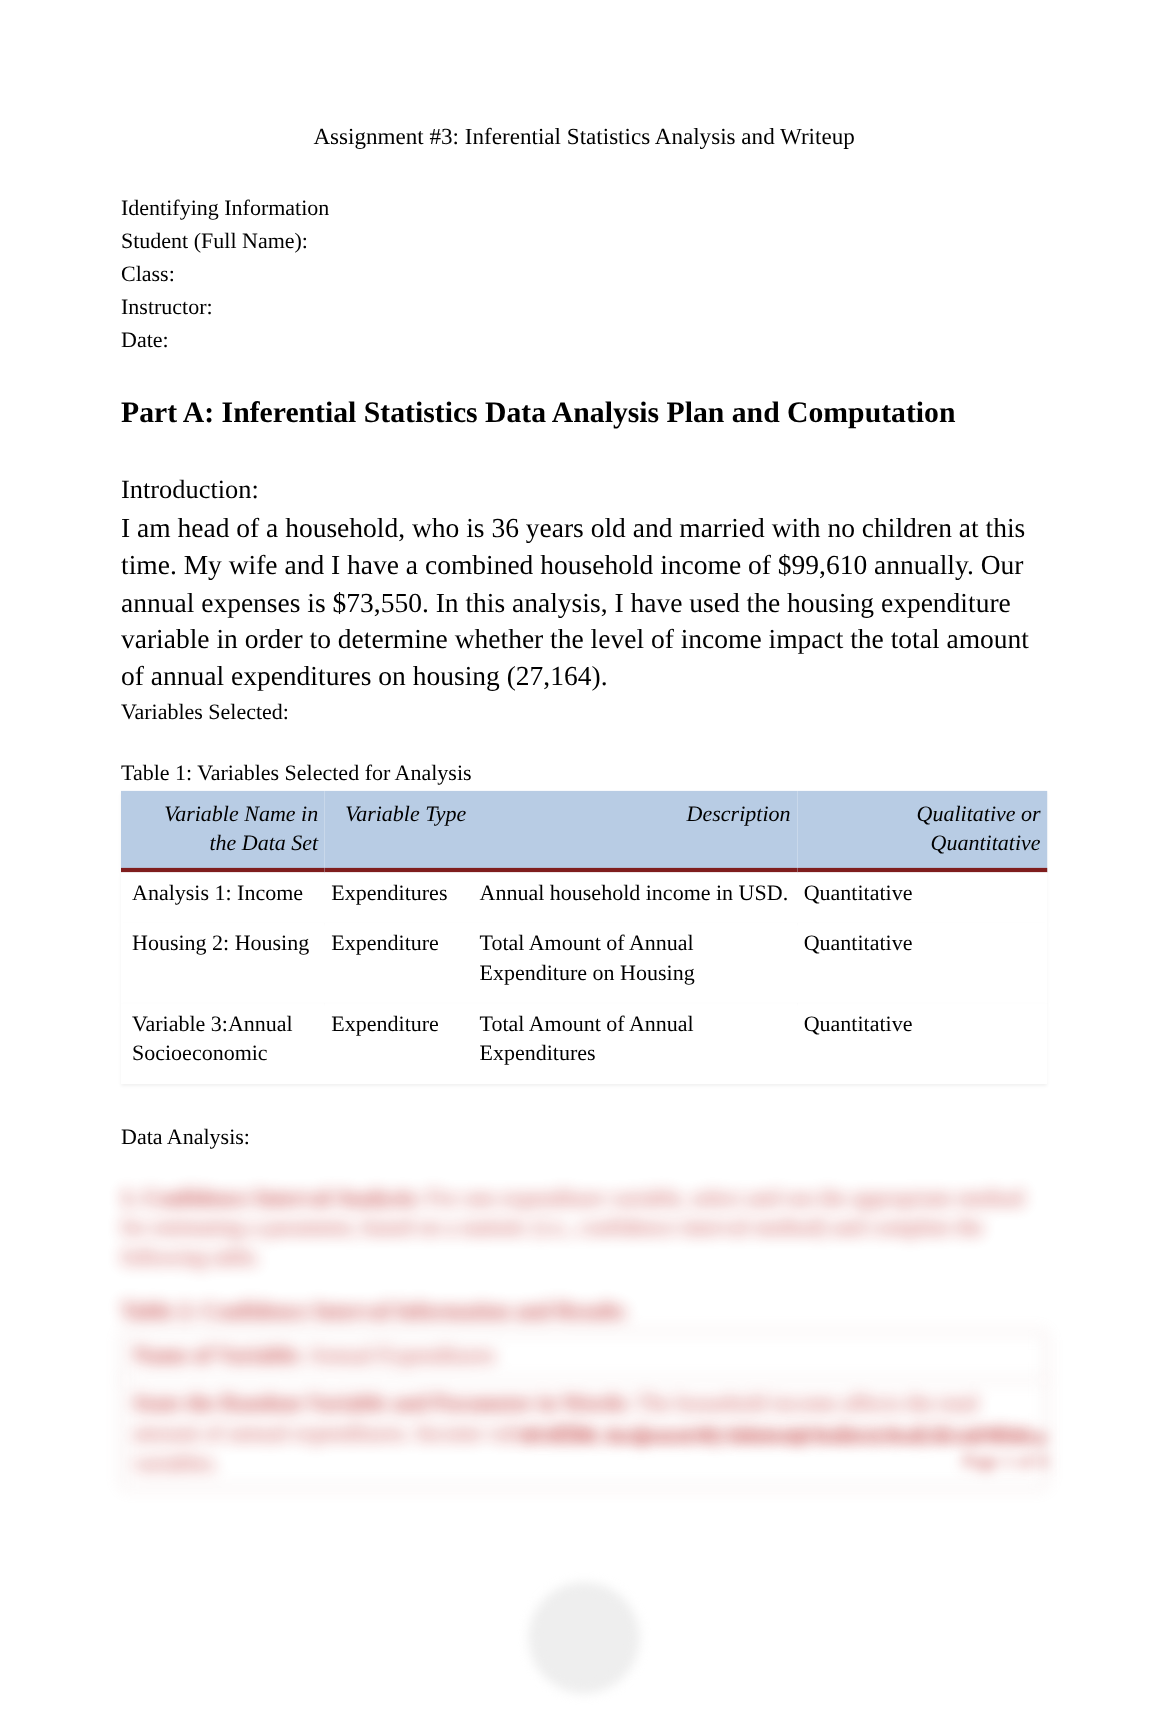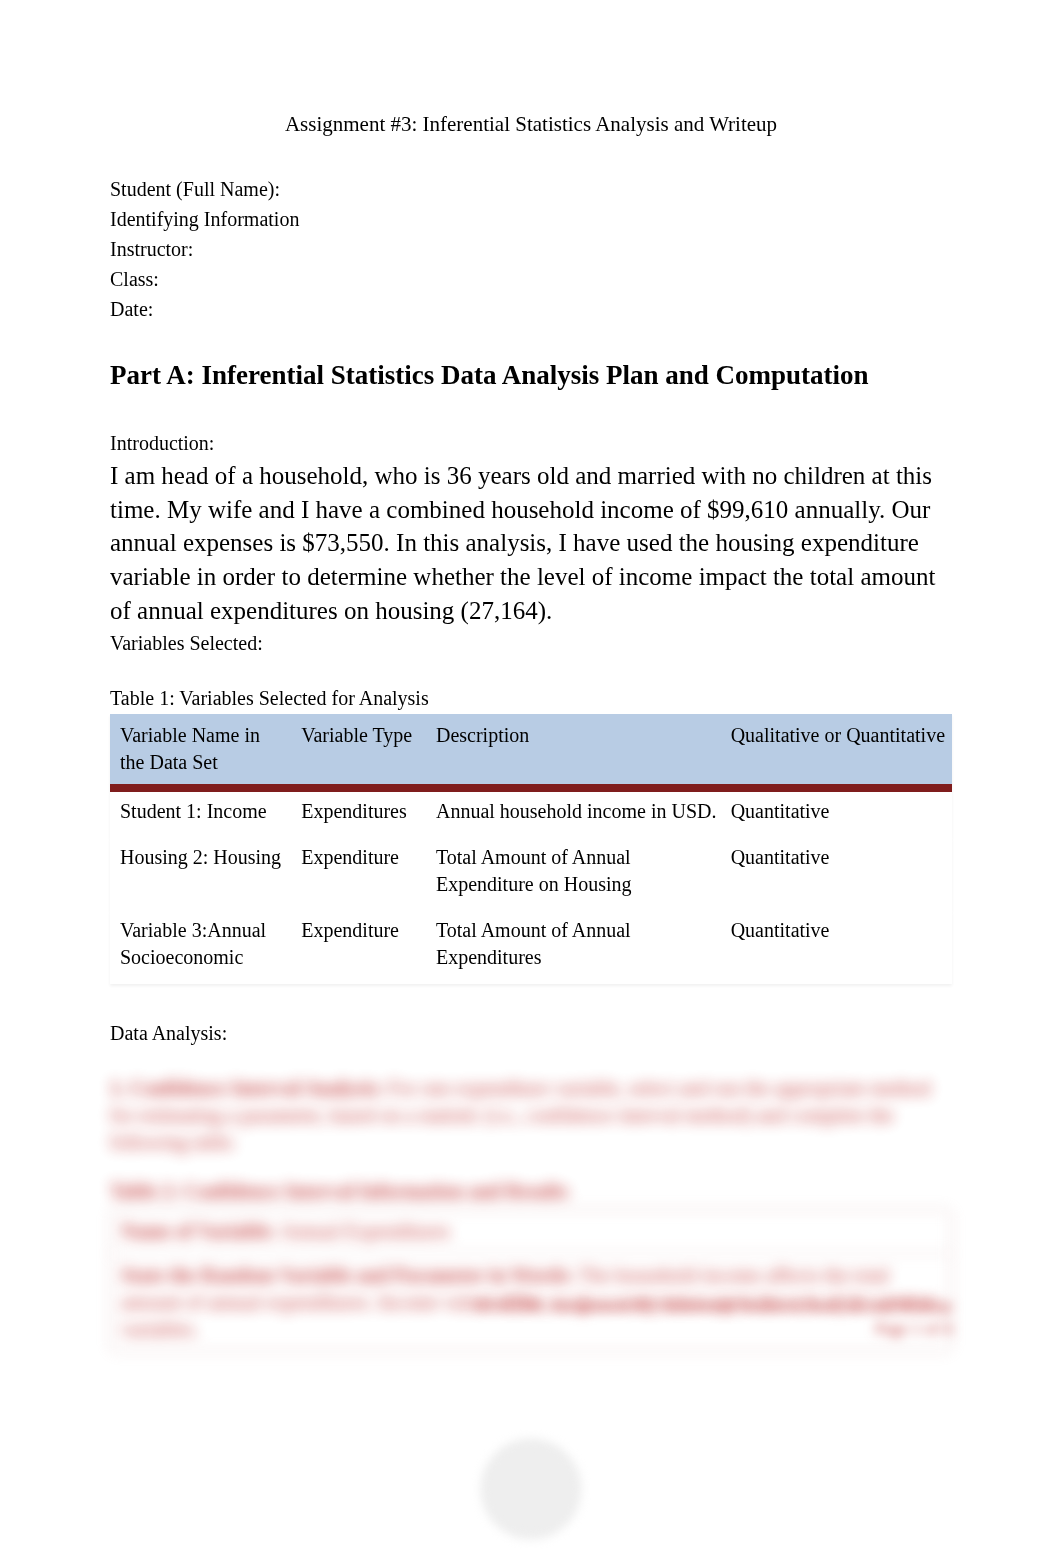--- a/index.html
+++ b/index.html
@@ -23,39 +23,40 @@
     font-size: 21px;
     margin-bottom: 38px;
   }
   .ident-block p { font-size: 20px; margin-bottom: 3px; }
   .part-heading {
     font-size: 27px;
     margin-top: 34px;
     margin-bottom: 36px;
     font-weight: bold;
   }
-  .section-label { font-size: 20px; margin-bottom: 2px; }
+  .section-label { font-size: 24px; margin-bottom: 2px; }
   .intro-text { font-size: 25px; margin-bottom: 2px; }
   .vars-selected { margin-top: 2px; }
   .table-caption { font-size: 20px; margin-top: 28px; margin-bottom: 2px; }
 
   table.var-table {
     width: 100%;
     border-collapse: separate;
     border-spacing: 0;
     table-layout: fixed;
   }
   table.var-table th {
     background: #b8cce4;
     font-weight: normal;
-    text-align: left;
+    text-align: right;
     font-size: 20px;
     padding: 8px 6px 8px 6px;
-    border-bottom: 8px solid #7f1d1d;
+    border-bottom: 4px solid #7f1d1d;
     vertical-align: top;
+    font-style: italic;
   }
   table.var-table td {
     background: #ffffff;
     font-size: 20px;
     padding: 6px 6px 8px 6px;
     border-bottom: 5px solid #ffffff;
     vertical-align: top;
     text-align: left;
   }
   table.var-table col.c1 { width: 22%; }
@@ -130,24 +131,24 @@
   }
 </style>
 </head>
 <body>
 
 <div class="page">
 
   <div class="title">Assignment #3: Inferential Statistics Analysis and Writeup</div>
 
   <div class="ident-block">
+    <p>Identifying Information</p>
     <p>Student (Full Name):</p>
-    <p>Identifying Information</p>
+    <p>Class:</p>
     <p>Instructor:</p>
-    <p>Class:</p>
     <p>Date:</p>
   </div>
 
   <h2 class="part-heading">Part A: Inferential Statistics Data Analysis Plan and Computation</h2>
 
   <p class="section-label">Introduction:</p>
   <p class="intro-text">I am head of a household, who is 36 years old and married with no children at this time. My wife and I have a combined household income of $99,610 annually. Our annual expenses is $73,550. In this analysis, I have used the housing expenditure variable in order to determine whether the level of income impact the total amount of annual expenditures on housing (27,164).</p>
   <p class="vars-selected">Variables Selected:</p>
 
   <p class="table-caption">Table 1: Variables Selected for Analysis</p>
@@ -162,21 +163,21 @@
     <thead>
       <tr class="hdr">
         <th>Variable Name in the Data Set</th>
         <th>Variable Type</th>
         <th>Description</th>
         <th>Qualitative or Quantitative</th>
       </tr>
     </thead>
     <tbody>
       <tr>
-        <td>Student 1: Income</td>
+        <td>Analysis 1: Income</td>
         <td>Expenditures</td>
         <td>Annual household income in USD.</td>
         <td>Quantitative</td>
       </tr>
       <tr>
         <td>Housing 2: Housing</td>
         <td>Expenditure</td>
         <td>Total Amount of Annual Expenditure on Housing</td>
         <td>Quantitative</td>
       </tr>

